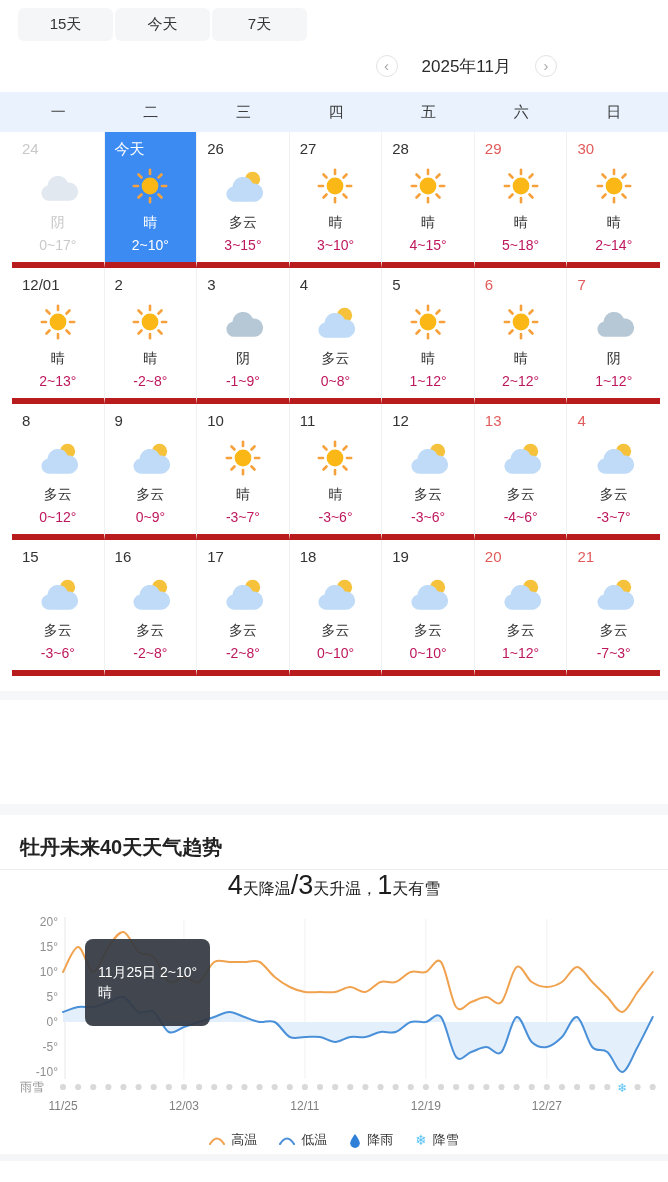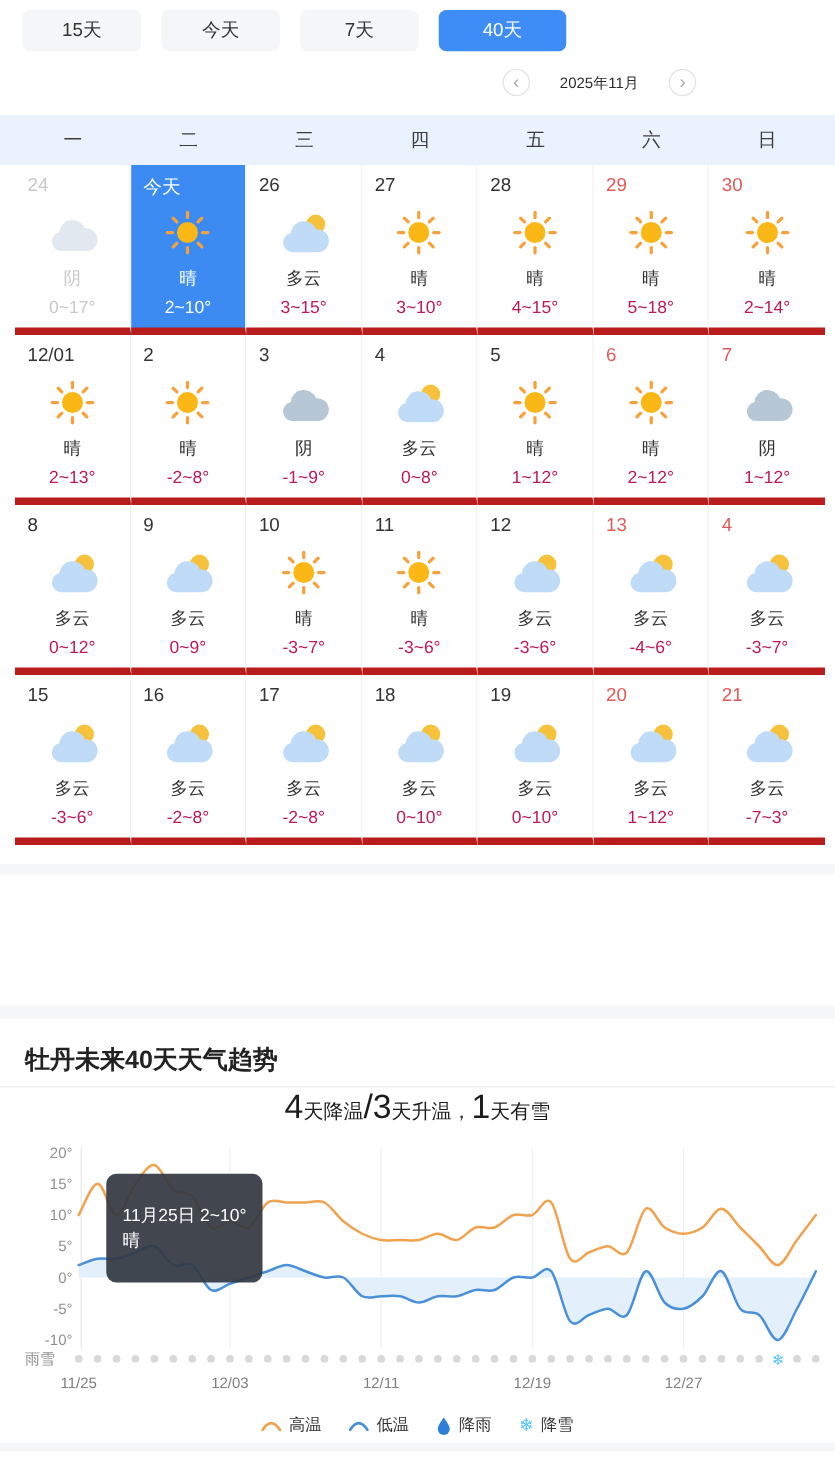--- a/index.html
+++ b/index.html
@@ -1,25 +1,25 @@
 <!DOCTYPE html>
 <html><head>
 <meta charset="utf-8">
 <style>
   html,body{margin:0;padding:0;background:#fff}
   body{width:668px;height:1182px;overflow:hidden;font-family:"Liberation Sans","DejaVu Sans",sans-serif;color:#333}
   .page{display:flex;flex-direction:column;width:668px;height:1182px}
   
-  .tabbar{display:flex;gap:16px;margin-top:8px;padding-left:18px;height:33px}
+  .tabbar{display:flex;gap:2px;margin-top:8px;padding-left:18px;height:33px}
   .tab{width:95px;height:33px;display:flex;align-items:center;justify-content:center;background:#f5f6f7;border-radius:6px;font-size:15px;color:#333;cursor:pointer}
   .tab.active{width:102px;background:#3E8DF6;color:#fff}
   
   .monthnav{margin-top:14px;height:22px;display:flex;align-items:center;justify-content:flex-end;padding-right:111px;gap:24px}
   .navbtn{width:22px;height:22px;border:1px solid #e3e3e3;border-radius:50%;display:flex;align-items:center;justify-content:center;color:#a8a8a8;font-size:15px;box-sizing:border-box;cursor:pointer;padding-bottom:2px}
-  .monthlabel{font-size:12px;color:#2b2b2b}
+  .monthlabel{font-size:17px;color:#2b2b2b}
   
   .cal-head{margin-top:15px;height:40px;background:#E9F2FD;display:grid;grid-template-columns:repeat(7,1fr);align-items:center;padding:0 8px 0 12px;box-sizing:border-box}
   .cal-head span{text-align:center;font-size:15px;color:#3c3c3c}
   .cal-grid{display:grid;grid-template-columns:repeat(7,1fr);padding:0 8px 0 12px}
   .cell{height:136px;border-right:1px solid #f1f1f1;border-bottom:6px solid #b91c1c;display:flex;flex-direction:column;align-items:center;box-sizing:border-box;padding-top:8px;background:#fff;cursor:pointer}
   .cell:nth-child(7n){border-right:none}
   .cdate{align-self:flex-start;padding-left:10px;font-size:15px;color:#333;height:20px}
   .s-weekend .cdate{color:#E25A5A}
   .s-past .cdate,.s-past .ccond,.s-past .ctemp{color:#c9c9c9}
   .s-today{background:#3B8BF3}
@@ -49,21 +49,20 @@
 </style>
 </head>
 <body>
 
 <div class="page">
 
   <div class="tabbar">
     <div class="tab">15天</div>
     <div class="tab">今天</div>
     <div class="tab">7天</div>
-    <div class="tab active">40天</div>
   </div>
 
   <div class="monthnav">
     <div class="navbtn">
         <span>‹</span>
       </div>
     <div class="monthlabel">2025年11月</div>
     <div class="navbtn">
         <span>›</span>
       </div>

